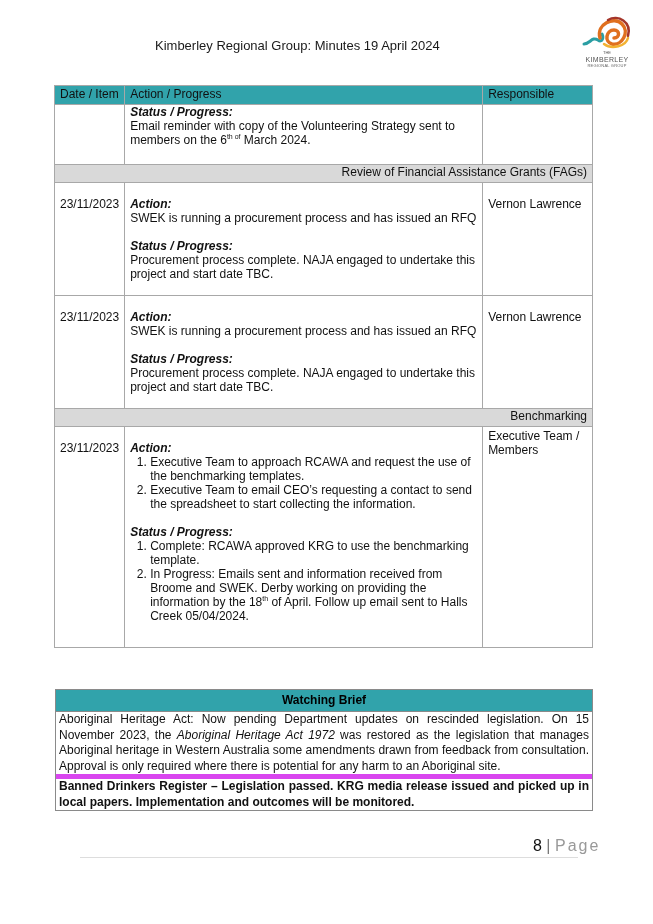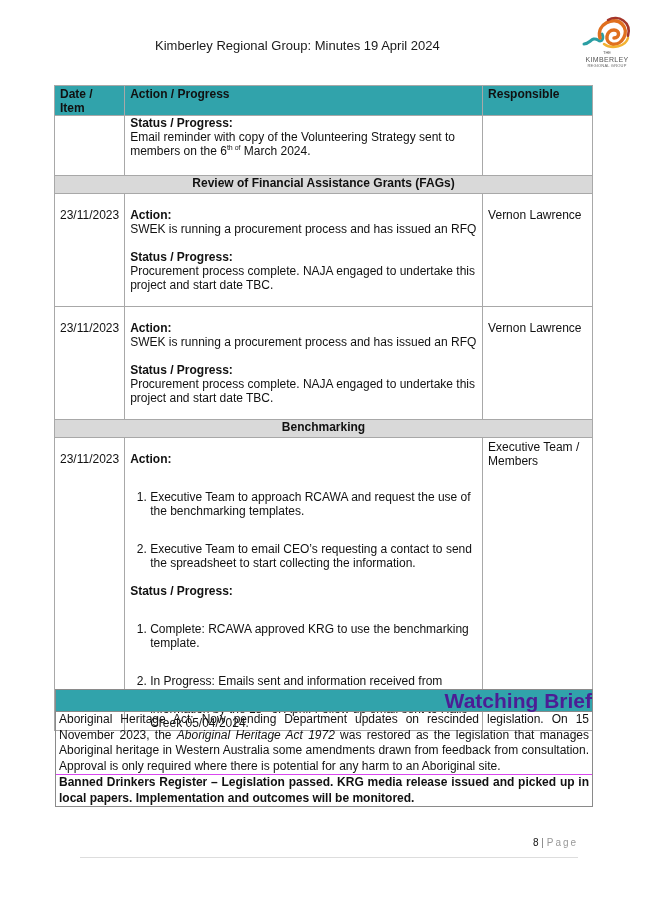--- a/index.html
+++ b/index.html
@@ -8,37 +8,37 @@
   .header-title { position: absolute; left: 155px; top: 38px; font-size: 13px; color: #1a1a1a; }
   .logo { position: absolute; left: 578px; top: 14px; width: 58px; height: 58px; }
   .logo-text { position: absolute; left: 0; top: 37px; width: 58px; text-align: center; line-height: 1; }
   .logo-small { font-size: 4px; color: #555; display:block; }
   .logo-main { font-size: 7px; color: #555; letter-spacing: 0.3px; display:block; margin-top:1px; }
   .logo-sub { font-size: 4px; color: #666; display:block; margin-top:1px; letter-spacing: 0.2px; }
 
   table.minutes { position: absolute; left: 54px; top: 85px; width: 539px; border-collapse: collapse;
                   font-size: 12px; line-height: 14px; }
   table.minutes td, table.minutes th { border: 1px solid #a8a8a8; vertical-align: top; padding: 0 5px; }
-  table.minutes th { background: #31a3ab; color: #111; font-weight: bold; text-align: left;
+  table.minutes th { background: #31a3ab; color: #111; font-weight: normal; text-align: left;
                      height: 17px; padding-top: 1px; padding-bottom: 0; }
   col.c1 { width: 70px; } col.c2 { width: 359px; } col.c3 { width: 110px; }
-  .section td { background: #d9d9d9; text-align: center; font-weight: bold; height: 17px; padding-top: 1px; }
-  .b { font-weight: bold; }
+  .section td { background: #d9d9d9; text-align: right; font-weight: normal; height: 17px; padding-top: 1px; }
+  .b { font-weight: bold; font-style: italic; }
   sup { font-size: 7px; line-height: 0; vertical-align: 5px; }
   ol { margin: 0; padding-left: 20px; }
-  ol li { padding-left: 0px; margin-top: 24px; }
+  ol li { padding-left: 0px; }
   .gap { height: 14px; }
 
   .brief { position: absolute; left: 55px; top: 689px; width: 536px; border: 1px solid #8a8a8a;
            font-size: 12px; line-height: 15.5px; }
-  .brief-title { background: #31a3ab; color: #4c1d95; font-weight: bold; font-size: 21px; text-align: right;
+  .brief-title { background: #31a3ab; color: #000000; font-weight: bold; font-size: 12px; text-align: center;
                  height: 21px; line-height: 21px; border-bottom: 1px solid #8a8a8a; }
-  .brief-item { padding: 0 3px; text-align: justify; border-bottom: 1px solid #d946ef; }
+  .brief-item { padding: 0 3px; text-align: justify; border-bottom: 5px solid #d946ef; }
   .brief-item:last-child { border-bottom: none; font-weight: bold; }
-  .page-num { position: absolute; left: 533px; top: 837px; font-size: 10px; color: #111; }
+  .page-num { position: absolute; left: 533px; top: 837px; font-size: 16px; color: #111; }
   .page-num .sep { color: #777; }
   .page-num .word { color: #999; letter-spacing: 2px; }
   .footer-line { position: absolute; left: 80px; top: 857px; width: 498px; height: 1px; background: #ddd; }
 </style>
 </head>
 <body>
 
 <div class="header-title">Kimberley Regional Group: Minutes 19 April 2024</div>
 
 <div class="logo">

